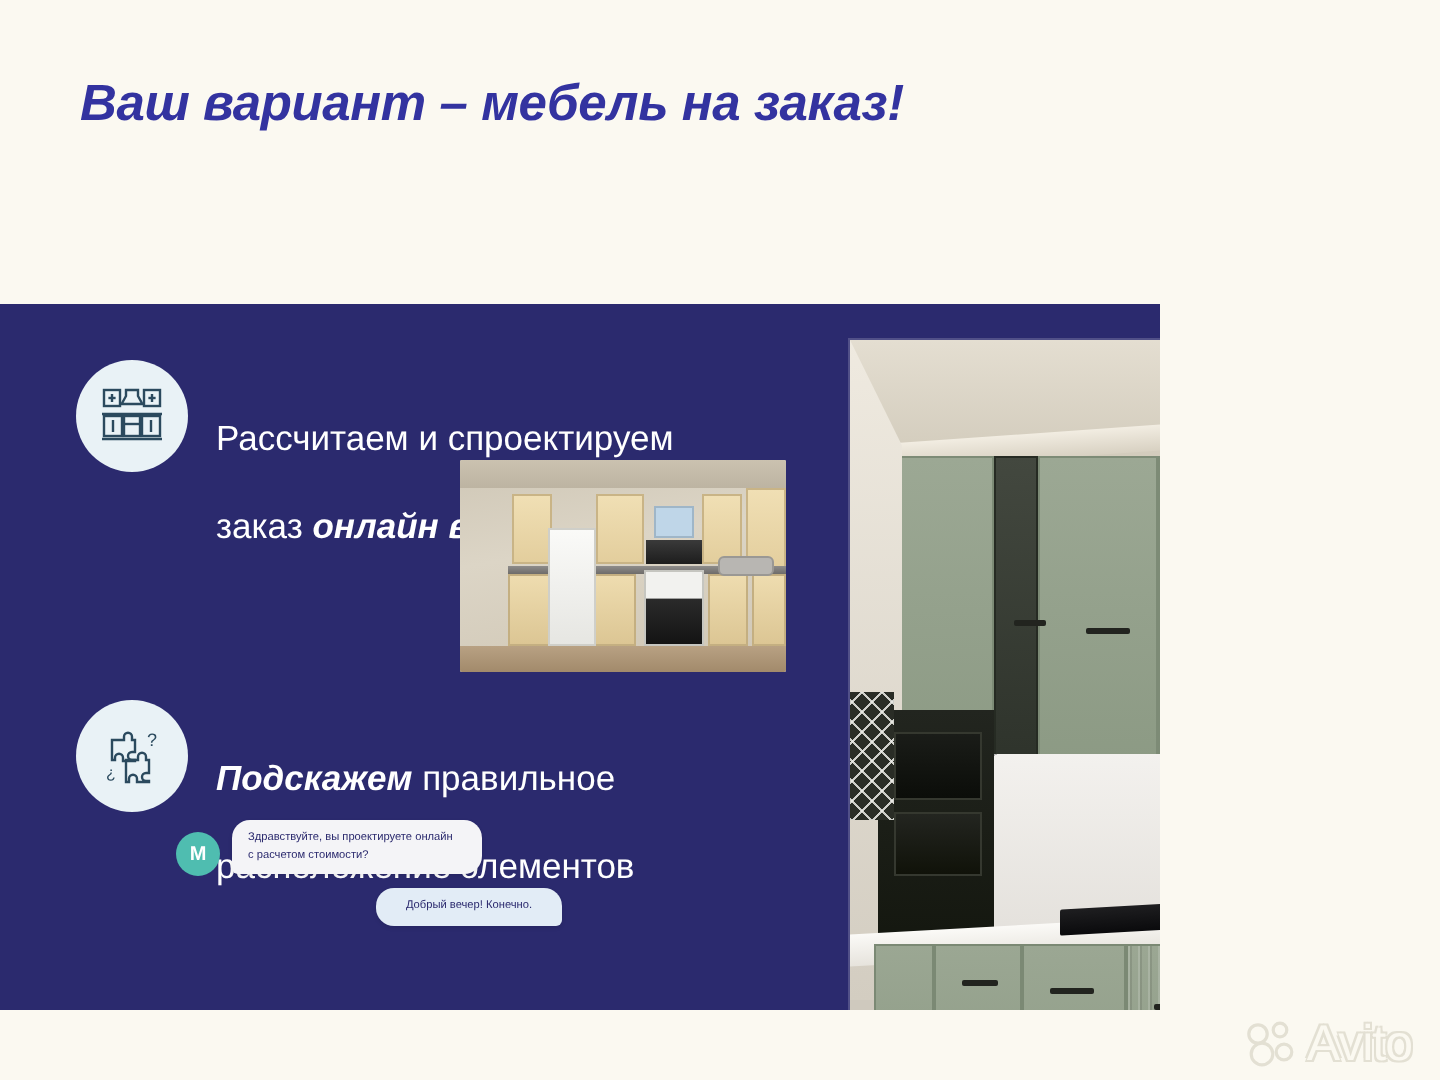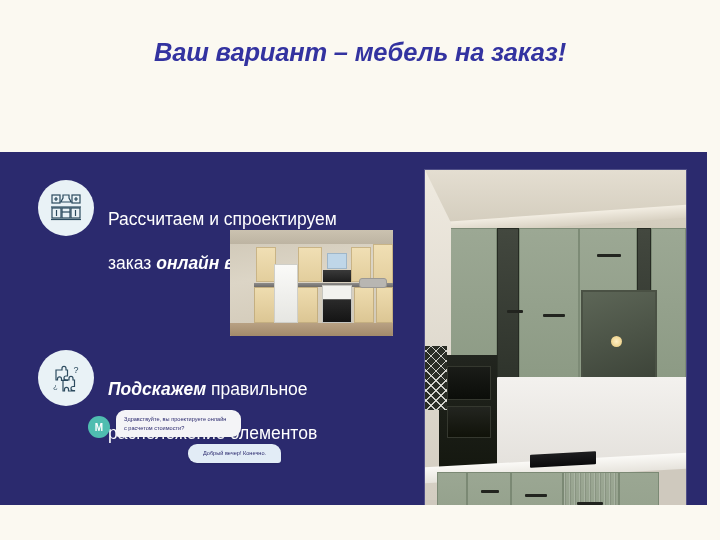--- a/index.html
+++ b/index.html
@@ -32,28 +32,27 @@
     white-space: pre-line;
   }
   .headline-accent {
     color: #3333A0;
     font-size: 25.5px;
     line-height: 32px;
     font-weight: 700;
     font-style: italic;
     letter-spacing: -0.2px;
     margin-top: 2px;
-    text-align: center;
   }
 
   
   .panel {
     position: absolute;
     left: 0; top: 152px;
-    width: 707px; height: 353px;
+    width: 580px; height: 353px;
     background: #2B2A6E;
     overflow: hidden;
   }
 
   
   .features {
     position: absolute;
     left: 0; top: 0;
     width: 420px; height: 353px;
   }
@@ -389,14 +388,25 @@
         <div class="p-handle" style="left:100px; top:22px;  width:22px;"></div>
 
         <div class="p-handle" style="left:152px; top:30px;  width:26px;"></div>
 
       </div>
 
     </div>
 
   </div>
 
+  <div class="footer">
+    <div class="watermark">
+      <svg width="26" height="24" viewBox="0 0 26 24">
+        <circle cx="6" cy="7" r="4.6" fill="none" stroke="#E2DFD2" stroke-width="1.6"></circle>
+        <circle cx="17" cy="5" r="3.4" fill="none" stroke="#E2DFD2" stroke-width="1.6"></circle>
+        <circle cx="8" cy="17" r="5.4" fill="none" stroke="#E2DFD2" stroke-width="1.6"></circle>
+        <circle cx="19" cy="16" r="3.9" fill="none" stroke="#E2DFD2" stroke-width="1.6"></circle>
+      </svg>
+      <span class="wm-text">Avito</span>
+    </div>
+  </div>
 
 </div>
 
 </body></html>

